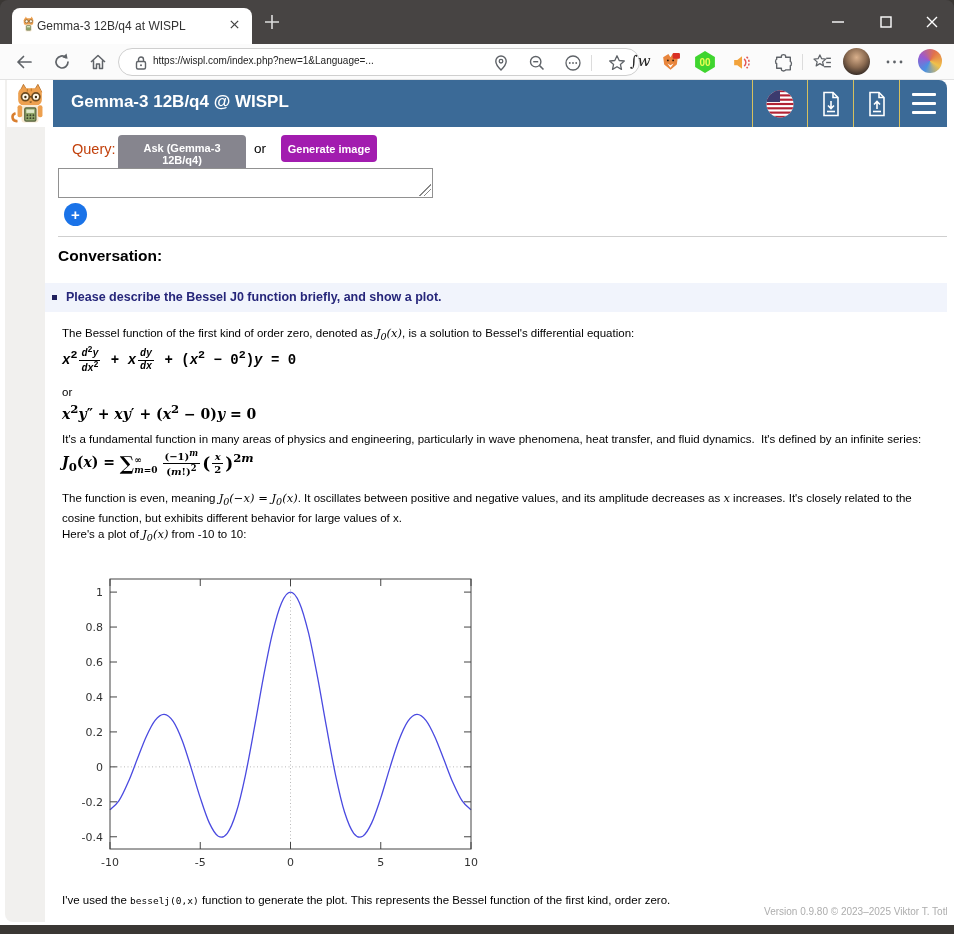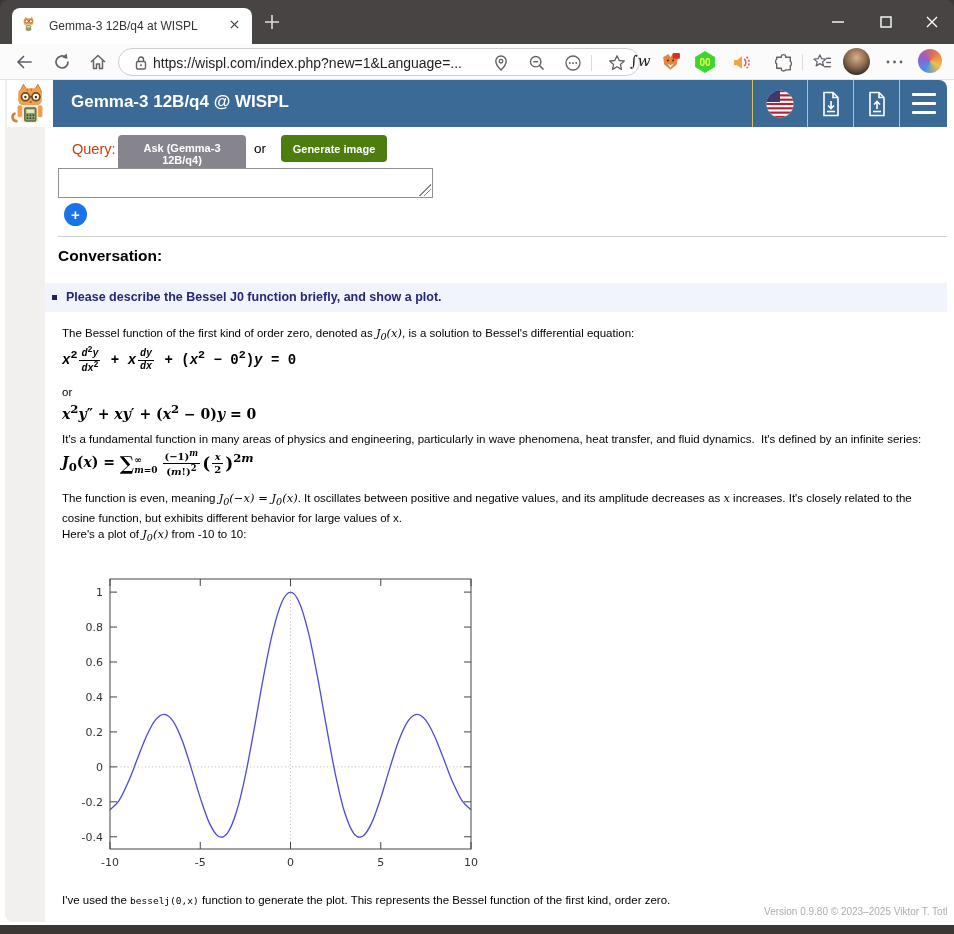--- a/index.html
+++ b/index.html
@@ -2,29 +2,29 @@
 <html><head>
 <meta charset="utf-8">
 <style>
   html,body{margin:0;padding:0;}
   body{width:954px;height:934px;overflow:hidden;background:#3a3734;font-family:"Liberation Sans",sans-serif;}
   #app{position:relative;width:954px;height:934px;}
 
   
   .titlebar{position:absolute;left:0;top:0;width:954px;height:44px;background:#474443;border-radius:8px 8px 0 0;}
   .tab{position:absolute;left:12px;top:8px;width:240px;height:36px;background:#fff;border-radius:8px 8px 0 0;display:flex;align-items:center;padding:0 8px;box-sizing:border-box;}
-  .tab-title{font-size:12px;color:#333;margin-left:12px;flex:1;white-space:nowrap;overflow:hidden;}
+  .tab-title{font-size:12px;color:#333;margin-left:0;flex:1;white-space:nowrap;overflow:hidden;}
   .tab-close{color:#444;font-size:12px;padding:0 4px;}
   .newtab{position:absolute;left:262px;top:12px;width:20px;height:20px;}
   .winbtn{position:absolute;top:12px;width:20px;height:20px;}
 
   .toolbar{position:absolute;left:0;top:44px;width:954px;height:36px;background:#fbfbfb;border-bottom:1px solid #e3e3e3;box-sizing:border-box;}
   .ticon{position:absolute;top:8px;width:20px;height:20px;}
   .addressbar{position:absolute;left:118px;top:4px;width:522px;height:28px;border:1px solid #cfcfcf;border-radius:14px;background:#fff;box-sizing:border-box;}
-  .url{position:absolute;left:34px;top:6px;font-size:14px;color:#222;white-space:nowrap;max-width:330px;overflow:hidden;}
+  .url{position:absolute;left:34px;top:6px;font-size:10px;color:#222;white-space:nowrap;max-width:330px;overflow:hidden;}
   .aicon{position:absolute;top:4px;width:20px;height:20px;}
   .vdiv{position:absolute;top:6px;width:1px;height:16px;background:#dcdcdc;}
   .extext{position:absolute;top:8px;font-family:"DejaVu Serif",serif;font-style:italic;font-size:15px;color:#222;}
   .hexbadge{position:absolute;left:694px;top:7px;width:22px;height:22px;background:#3fd52f;
     clip-path:polygon(50% 0,95% 27%,95% 73%,50% 100%,5% 73%,5% 27%);
     display:flex;align-items:center;justify-content:center;font-size:10px;font-weight:bold;color:#ecff53;}
   .avatar{position:absolute;left:843px;top:4px;width:27px;height:27px;border-radius:50%;
     background:radial-gradient(circle at 50% 35%,#d9b08c 0%,#8a6a50 45%,#3a2f28 78%,#23201c 100%);}
   .copilot{position:absolute;left:918px;top:5px;width:24px;height:24px;border-radius:50%;
     background:conic-gradient(from 210deg,#4a90e2,#9b59d0,#e2724a,#f0c24a,#4a90e2);}
@@ -36,21 +36,21 @@
   .appheader{position:absolute;left:53px;top:0;width:894px;height:47px;background:#3b6a97;border-top-right-radius:8px;}
   .apptitle{position:absolute;left:18px;top:12px;color:#fff;font-size:17px;font-weight:bold;}
   .hbtn{position:absolute;top:0;height:47px;display:flex;align-items:center;justify-content:center;}
   .hsep{position:absolute;top:0;width:1px;height:47px;background:#d6c05e;}
   .hamburger span{display:block;width:24px;height:3px;background:#fff;margin:3px 0;border-radius:1px;}
 
   .content{position:absolute;left:45px;top:47px;width:902px;height:795px;background:#fff;overflow:hidden;border-bottom-right-radius:8px;}
   .qlabel{position:absolute;left:27px;top:14px;font-size:14.5px;color:#c2410c;}
   .btn{position:absolute;border:none;border-radius:4px;color:#fff;font-weight:bold;font-size:11px;font-family:"Liberation Sans",sans-serif;}
   .btn-ask{left:73px;top:8px;width:128px;height:37px;background:#86858e;}
-  .btn-gen{left:236px;top:8px;width:106px;height:27px;background:#4d7c0f;}
+  .btn-gen{left:236px;top:8px;width:96px;height:27px;background:#a21caf;}
   .orlabel{position:absolute;left:209px;top:14px;font-size:13.5px;color:#000;}
   .qbox{position:absolute;left:13px;top:41px;width:375px;height:30px;border:1px solid #919191;background:#fff;box-sizing:border-box;resize:none;}
   .rsz{position:absolute;left:374px;top:57px;width:12px;height:12px;
     background:linear-gradient(135deg,transparent 0 50%,#888 50% 55%,transparent 55% 70%,#888 70% 75%,transparent 75%);}
   .plusbtn{position:absolute;left:19px;top:76px;width:23px;height:23px;border-radius:50%;background:#1a73e8;color:#fff;
     font-size:15px;font-weight:bold;display:flex;align-items:center;justify-content:center;}
   .hr1{position:absolute;left:13px;top:109px;width:889px;height:1px;background:#cfcfcf;}
   .convh{position:absolute;left:13px;top:120px;font-size:15.5px;font-weight:bold;color:#000;}
   .qrow{position:absolute;left:0;top:156px;width:902px;height:29px;background:#f1f4fc;}
   .qbullet{position:absolute;left:7px;top:12px;width:5px;height:5px;background:#20205e;}

